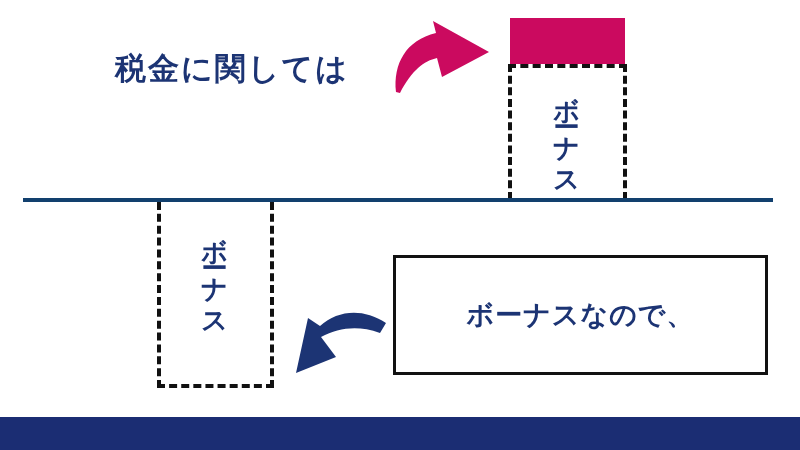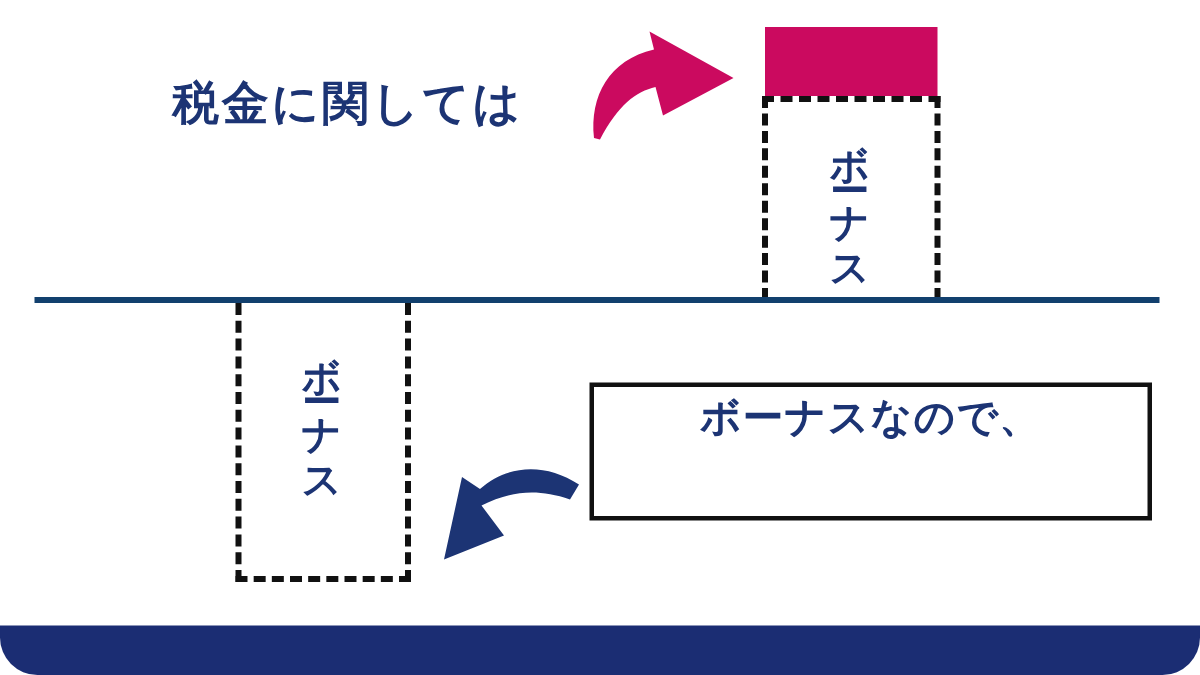--- a/index.html
+++ b/index.html
@@ -8,21 +8,20 @@
     --baseline-blue:#12406e;
     --bottom-bar-navy:#1b2d73;
     --dash-black:#111111;
     --bg-white:#ffffff;
   }
   html,body{margin:0;padding:0;background:#fff;}
   .stage{
     position:relative;width:800px;height:450px;overflow:hidden;
     background:var(--bg-white);
     font-family:"Liberation Sans","DejaVu Sans",sans-serif;
-    border-radius:25px;
   }
   .headline{
     position:absolute;left:72px;top:48px;width:320px;
     text-align:center;font-weight:bold;font-size:31px;line-height:42px;
     color:var(--navy-text);letter-spacing:2px;
   }
   .profit-block{
     position:absolute;left:510px;top:18px;width:115px;height:46px;
     background:var(--accent-pink);
   }
@@ -42,24 +41,24 @@
   .vtext{
     writing-mode:vertical-rl;text-orientation:mixed;
     font-weight:bold;font-size:26px;letter-spacing:6px;
     color:var(--navy-text);
   }
   .baseline-line{
     position:absolute;left:23px;top:198px;width:750px;height:4px;
     background:var(--baseline-blue);
   }
   .callout-box{
-    position:absolute;left:393px;top:255px;width:375px;height:92px;
+    position:absolute;left:393px;top:255px;width:375px;height:120px;
     box-sizing:border-box;border:3px solid var(--dash-black);
     background:var(--bg-white);
-    display:flex;flex-direction:column;
+    display:flex;flex-direction:column;justify-content:center;
     text-align:center;font-weight:bold;font-size:27px;line-height:40px;
     color:var(--navy-text);letter-spacing:1px;
   }
   .bottom-bar{
     position:absolute;left:0;top:417px;width:800px;height:33px;
     background:var(--bottom-bar-navy);
   }
   .arrow{position:absolute;}
   .arrow.pink{left:392px;top:14px;width:100px;height:82px;}
   .arrow.blue{left:293px;top:311px;width:95px;height:68px;}

